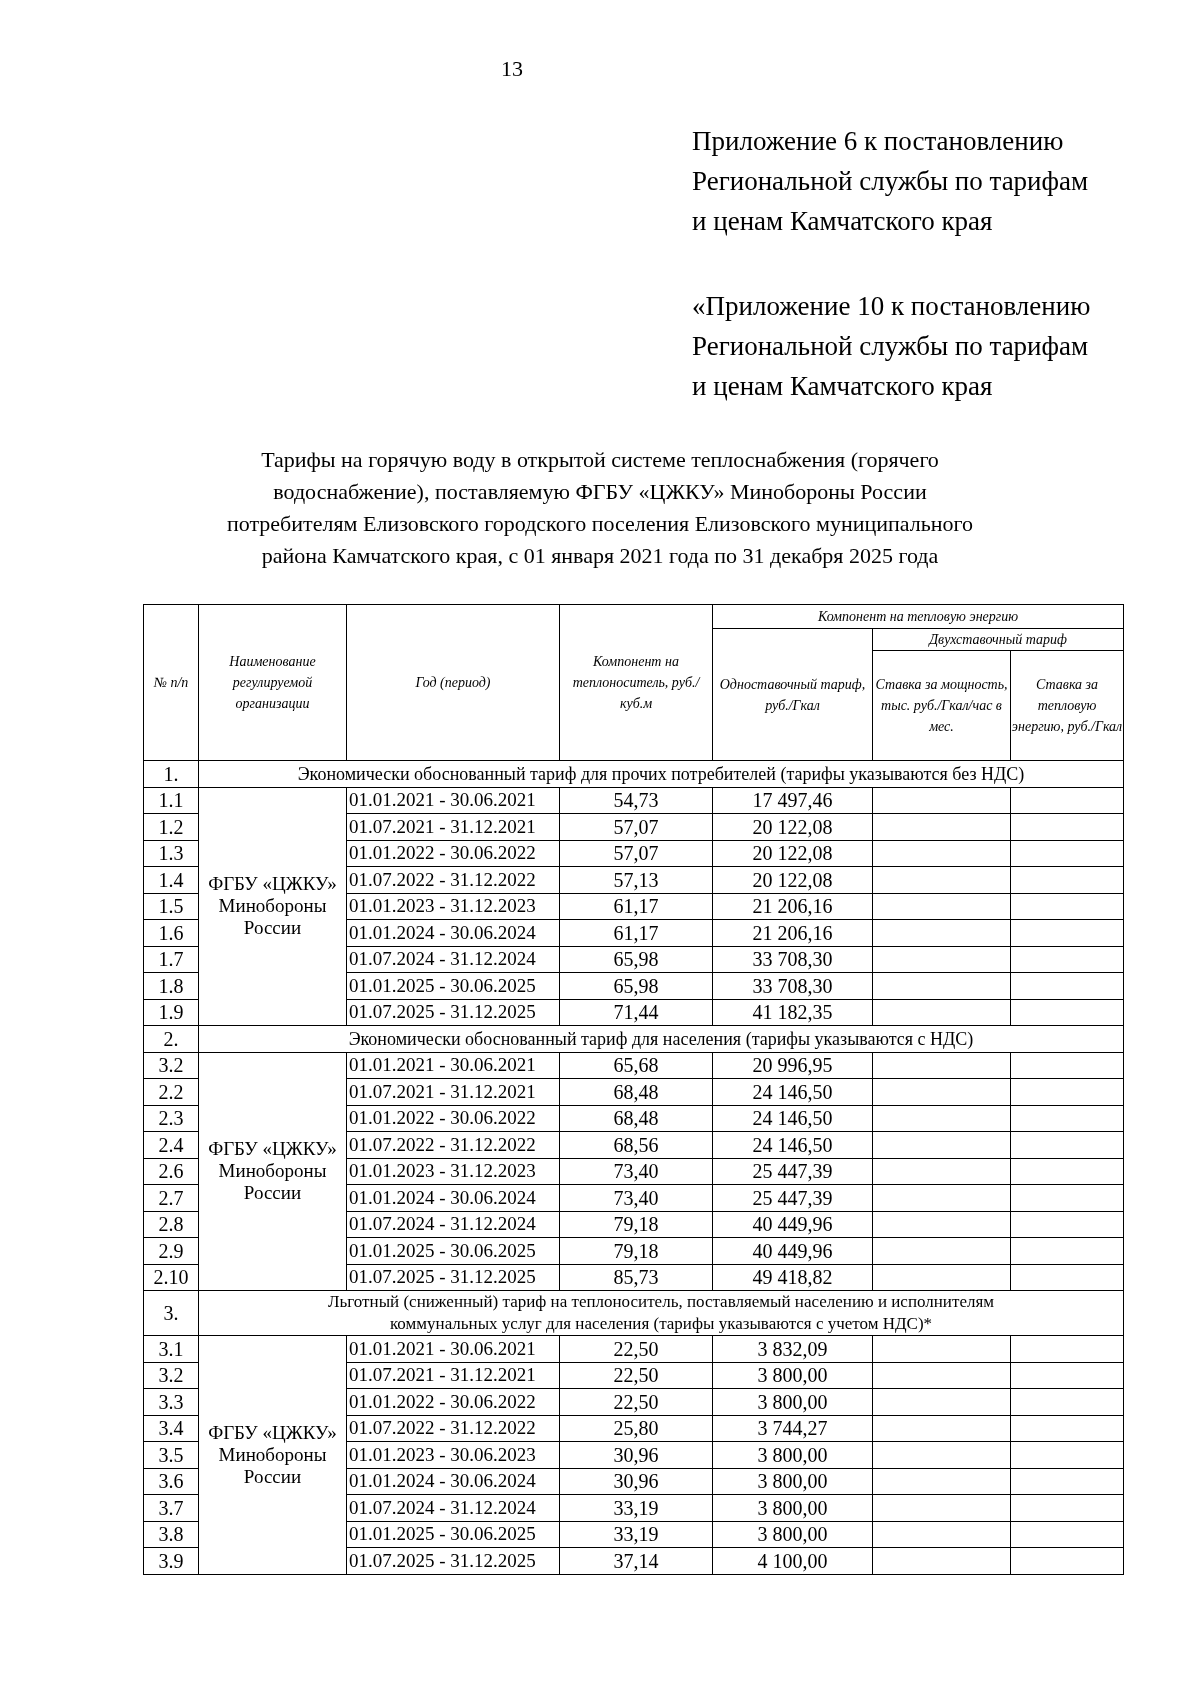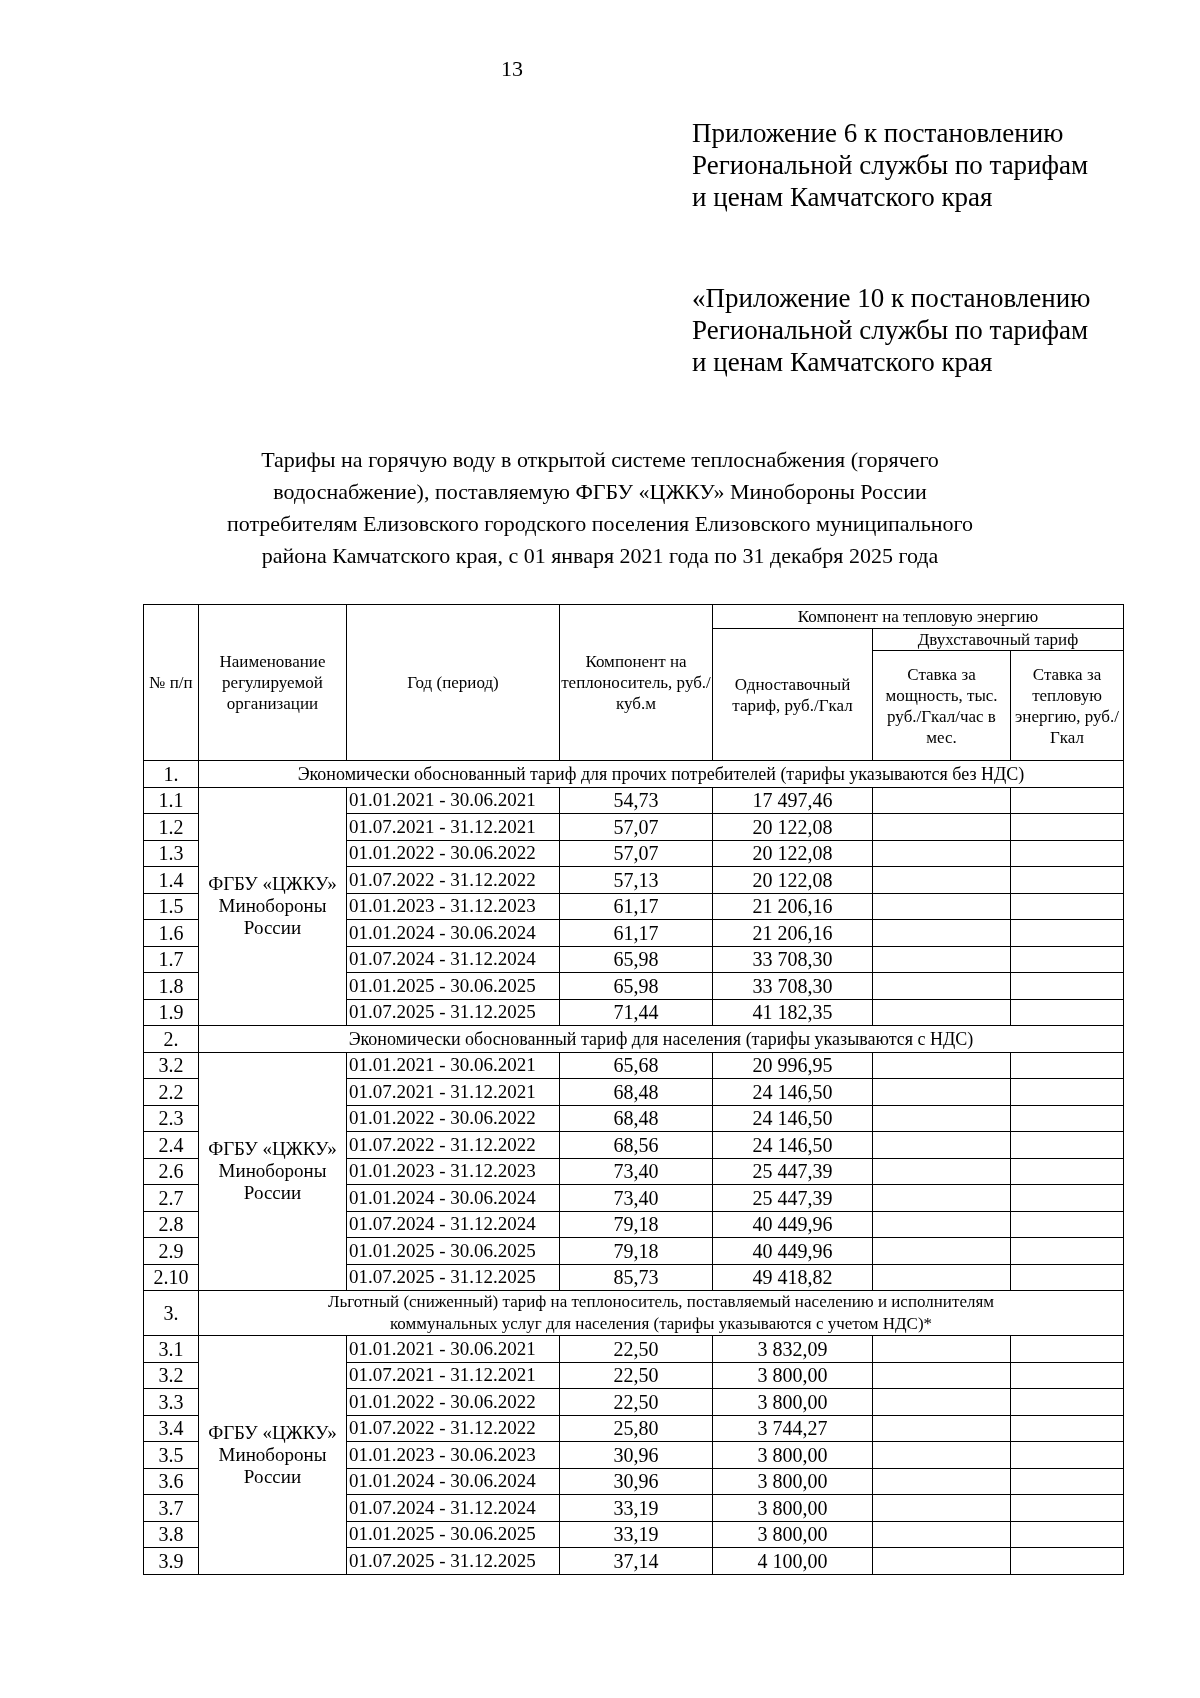--- a/index.html
+++ b/index.html
@@ -1,25 +1,25 @@
 <!DOCTYPE html>
 <html><head>
 <meta charset="utf-8">
 <style>
   html, body { margin: 0; padding: 0; background: #ffffff; }
   body { width: 1200px; height: 1698px; position: relative; font-family: "Liberation Serif", "DejaVu Serif", serif; color: #000; }
   .page-num { position: absolute; top: 56px; left: 0; width: 1024px; text-align: center; font-size: 22px; }
   .appendix { position: absolute; left: 692px; font-size: 27px; line-height: 32px; }
-  .appendix div { white-space: nowrap; }
+  .appendix div { white-space: nowrap; margin-top: 8px; }
   .app1 { top: 117px; }
   .app2 { top: 282px; }
   .title { position: absolute; top: 444px; left: 130px; width: 940px; text-align: center; font-size: 22px; line-height: 32px; }
   table.tariffs { position: absolute; top: 604px; left: 143px; width: 980px; border-collapse: collapse; font-size: 18px; table-layout: fixed; }
   table.tariffs td, table.tariffs th { border: 1.5px solid #000; padding: 0; text-align: center; vertical-align: middle; font-weight: normal; }
-  table.tariffs th { font-size: 17px; line-height: 21px; }
+  table.tariffs th { font-size: 14px; line-height: 21px; font-style: italic; }
   table.tariffs td { height: 25.5px; line-height: 22px; font-size: 20px; }
   td.period { text-align: left !important; padding-left: 2px !important; font-size: 19px !important; }
   td.section { font-size: 18px !important; }
   td.org { font-size: 19px !important; line-height: 22px !important; }
   td.section-3 { line-height: 22px !important; font-size: 17px !important; }
 </style>
 </head>
 <body>
 
 <div class="page-num">13</div>

